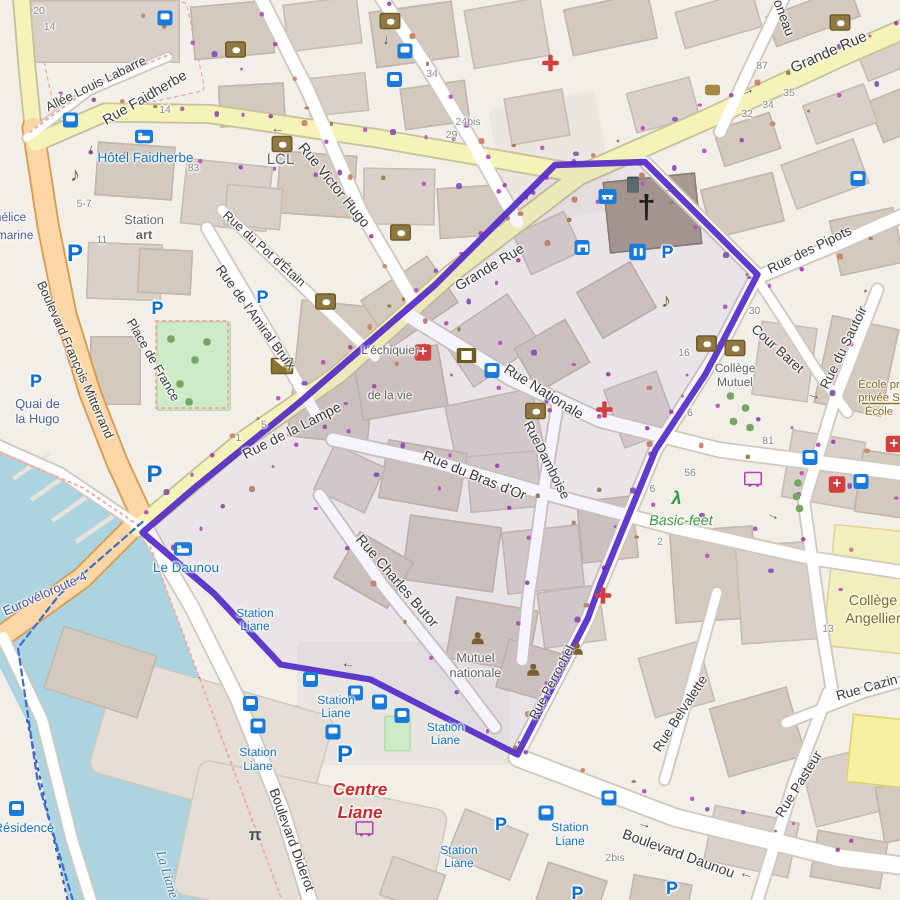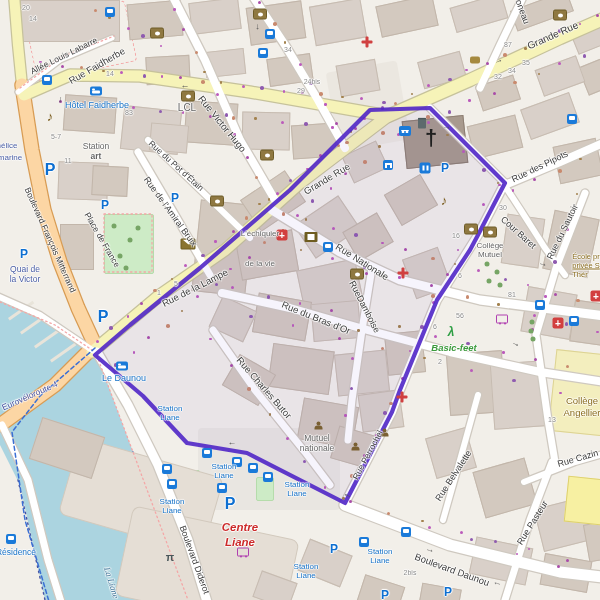--- a/index.html
+++ b/index.html
@@ -575,37 +575,37 @@
     </div>
     <div class="lbl gray" style="left: 96px; top: 151px; font-size: 8.5px; transform: translate(-50%, -50%); text-align: center;">
       <div style="line-height: 10px;">Station</div>
       <div style="line-height: 10px; font-weight: bold;">art</div>
     </div>
     <div class="lbl red-it" style="left: 240px; top: 535px; font-size: 11.5px; transform: translate(-50%, -50%); text-align: center;">
       <div style="line-height: 15px;">Centre</div>
       <div style="line-height: 15px;">Liane</div>
     </div>
     <div class="lbl green-it" style="left: 454px; top: 348px; font-size: 9.5px; transform: translate(-50%, -50%); text-align: center;">
-      <div style="line-height: 10px; font-weight: bold;">Basic-feet</div>
+      <div style="line-height: 10px;">Basic-feet</div>
     </div>
     <div class="lbl blue" style="left: 124px; top: 378px; font-size: 9px; transform: translate(-50%, -50%); text-align: center;">
       <div style="line-height: 10px;">Le Daunou</div>
     </div>
     <div class="lbl brown" style="left: 582px; top: 407px; font-size: 9.5px; transform: translate(-50%, -50%); text-align: center;">
       <div style="line-height: 12px;">Collège</div>
       <div style="line-height: 12px;">Angellier</div>
     </div>
-    <div class="lbl brown" style="left: 586px; top: 265px; font-size: 7.5px; transform: translate(-50%, -50%); ">
+    <div class="lbl brown" style="left: 586px; top: 265px; font-size: 7.5px; transform: translate(-50%, -50%); text-align: center;">
       <div style="line-height: 9px;">École pr</div>
       <div style="line-height: 9px; text-decoration: underline;">privée S</div>
-      <div style="line-height: 9px;">Thér</div>
+      <div style="line-height: 9px;">École</div>
     </div>
     <div class="lbl steel" style="left: 25px; top: 274px; font-size: 8.5px; transform: translate(-50%, -50%); text-align: center;">
       <div style="line-height: 10px;">Quai de</div>
-      <div style="line-height: 10px;">la Victor</div>
+      <div style="line-height: 10px;">la Hugo</div>
     </div>
     <div class="lbl blue" style="left: 16px; top: 552px; font-size: 8.5px; transform: translate(-50%, -50%); text-align: center;">
       <div style="line-height: 9px;">Résidence</div>
     </div>
     <div class="lbl steel" style="left: 7px; top: 145px; font-size: 8px; transform: translate(-50%, -50%); text-align: center;">
       <div style="line-height: 9px;">hélice</div>
     </div>
     <div class="lbl steel" style="left: 10px; top: 157px; font-size: 8px; transform: translate(-50%, -50%); text-align: center;">
       <div style="line-height: 9px;">marine</div>
     </div>

